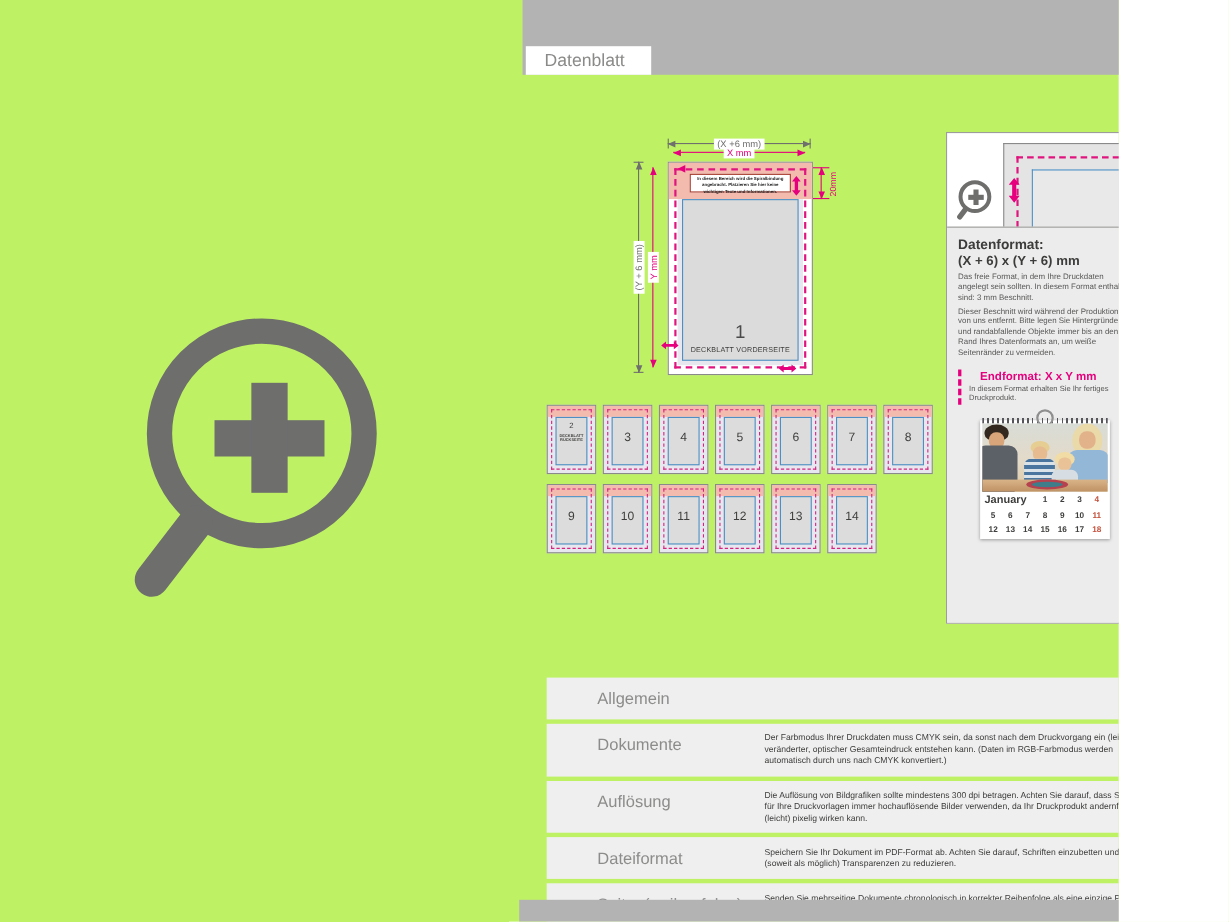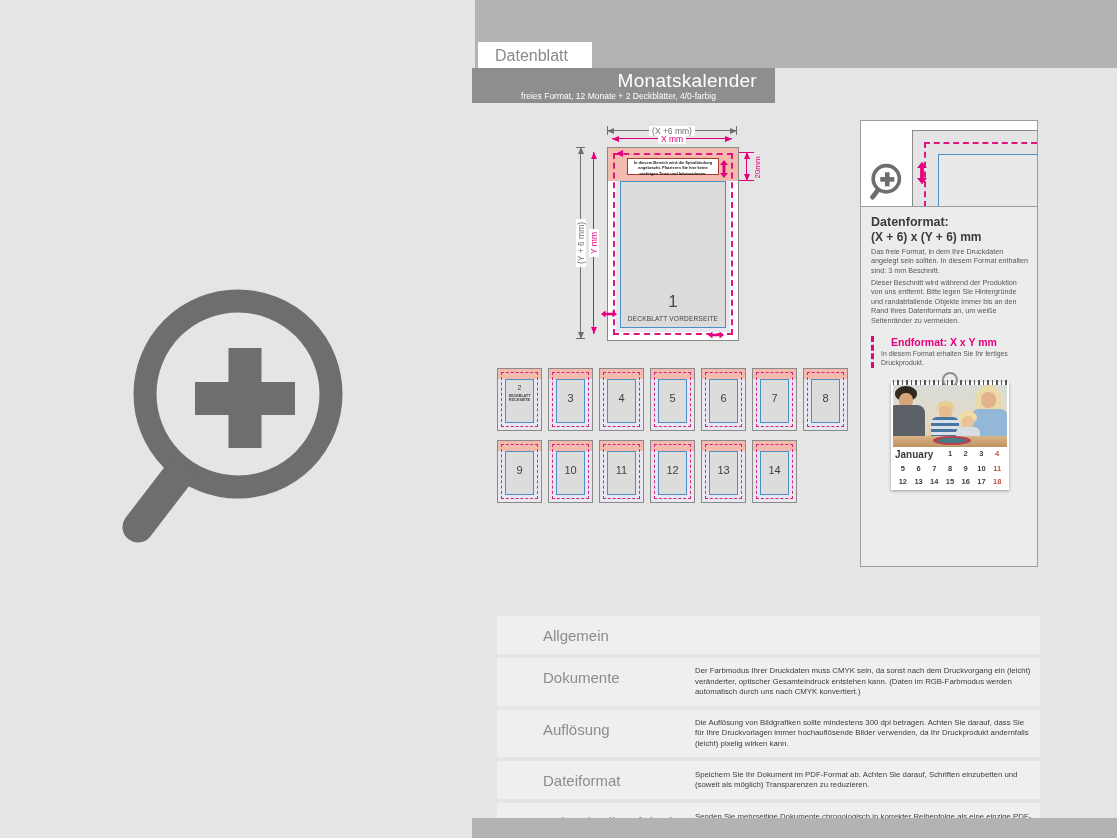--- a/index.html
+++ b/index.html
@@ -1,16 +1,16 @@
 <!DOCTYPE html>
 <html><head>
 <meta charset="utf-8">
 <style>
   html,body{margin:0;padding:0;background:#fff;}
-  .stage{position:relative;width:1117px;height:838px;background:#e5e5e5;overflow:hidden;
+  .stage{position:relative;width:1017px;height:838px;background:#bef264;overflow:hidden;
          font-family:"Liberation Sans", sans-serif;color:#3c3c3b;}
   .abs{position:absolute;}
 
   
   .topband{left:475px;top:0;width:642px;height:68px;background:#b3b3b3;}
   .tab{left:478px;top:42px;width:114px;height:26px;background:#fff;font-size:16px;
        color:#8a8a89;line-height:27px;padding-left:17px;box-sizing:border-box;}
   .titlebar{left:472px;top:68px;width:303px;height:35px;background:#8e8e8d;color:#fff;box-sizing:border-box;}
   .titlebar .t{position:absolute;right:18px;top:2px;font-size:19px;letter-spacing:.3px;}
   .titlebar .s{position:absolute;left:0;right:10px;top:23px;font-size:8.5px;text-align:center;}
@@ -107,24 +107,20 @@
   <svg class="abs" style="left:118px;top:282px" width="250" height="270" viewBox="0 0 250 270">
     <circle cx="120" cy="112" r="93" fill="none" stroke="#6e6e6d" stroke-width="23"></circle>
     <rect x="77" y="100" width="100" height="33" fill="#6e6e6d"></rect>
     <rect x="110.5" y="66" width="33" height="100" fill="#6e6e6d"></rect>
     <line x1="60" y1="193" x2="20" y2="245" stroke="#6e6e6d" stroke-width="31" stroke-linecap="round"></line>
   </svg>
 
   <div class="abs topband"></div>
   <div class="abs tab">
     <span>Datenblatt</span>
-  </div>
-  <div class="abs titlebar">
-    <div class="t">Monatskalender</div>
-    <div class="s">freies Format, 12 Monate + 2 Deckblätter, 4/0-farbig</div>
   </div>
 
   <div class="dim h gray" style="left:607px;top:126px;width:130px">
     <i class="line"></i>
       <i class="tick" style="left:0"></i>
       <i class="tick" style="right:0"></i>
     <i class="ah l"></i>
       <i class="ah r"></i>
     <span class="lbl">(X +6 mm)</span>
   </div>

